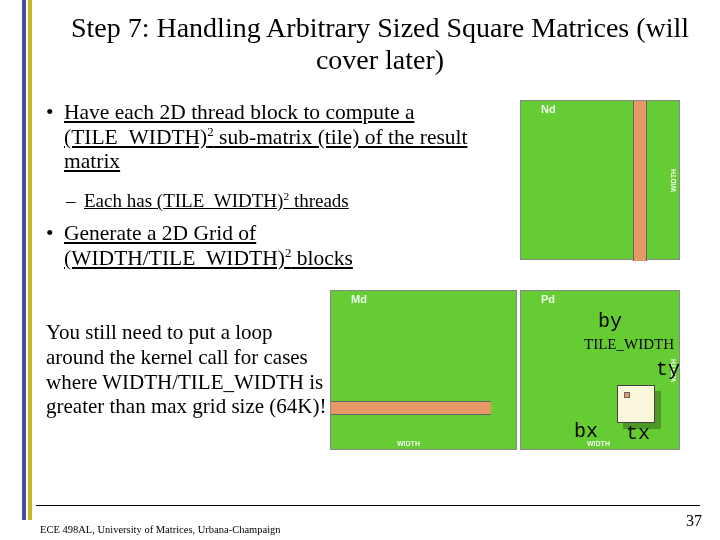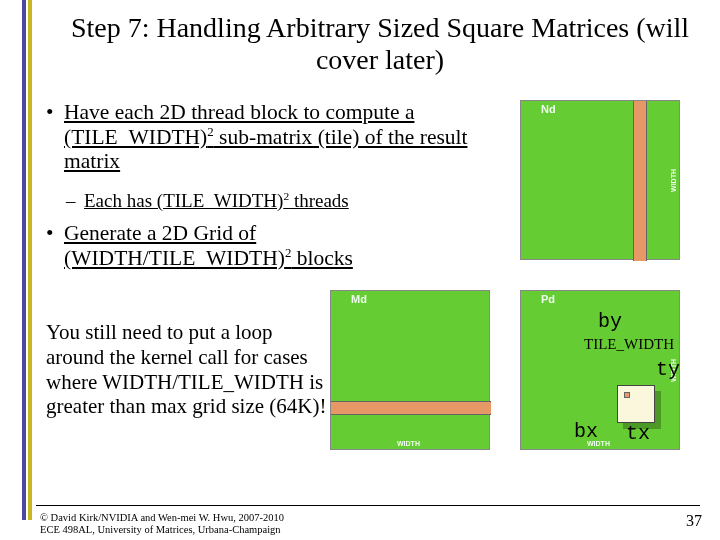--- a/index.html
+++ b/index.html
@@ -198,21 +198,21 @@
 <div class="note">You still need to put a loop around the kernel call for cases where WIDTH/TILE_WIDTH is greater than max grid size (64K)!</div>
 
 <div class="diagram">
 
   <div class="mat" style="left:190px; top:0px; width:160px; height:160px;">
     <span class="mat-label">Nd</span>
     <div class="stripe-v" style="left:112px; top:0; width:14px; height:160px;"></div>
     <span class="width-label rot" style="right:-6px; top:76px;">WIDTH</span>
   </div>
 
-  <div class="mat" style="left:0px; top:190px; width:160px; height:160px;">
+  <div class="mat" style="left:0px; top:190px; width:187px; height:160px;">
     <span class="mat-label">Md</span>
     <div class="stripe-h" style="left:0; top:110px; width:160px; height:14px;"></div>
     <span class="width-label" style="left:66px; bottom:2px;">WIDTH</span>
   </div>
 
   <div class="mat" style="left:190px; top:190px; width:160px; height:160px;">
     <span class="mat-label">Pd</span>
     <span class="width-label rot" style="right:-6px; top:76px;">WIDTH</span>
     <span class="width-label" style="left:66px; bottom:2px;">WIDTH</span>
 
@@ -228,17 +228,16 @@
   <span class="txt-sm" style="left:254px; top:236px;">TILE_WIDTH</span>
   <span class="txt" style="left:326px; top:258px;">ty</span>
   <span class="txt" style="left:238px; top:320px;margin-left:6px;">bx</span>
   <span class="txt" style="left:296px; top:322px;">tx</span>
 
 </div>
 
 <div class="footer-line"></div>
 
 <div class="copyright">
-  <div>© David Kirk/NVIDIA and Wen-mei W. Hwu, 2007-2010</div>
   <div>ECE 498AL, University of Matrices, Urbana-Champaign</div>
 </div>
 
 <div class="slidenum">37</div>
 
 </body></html>

